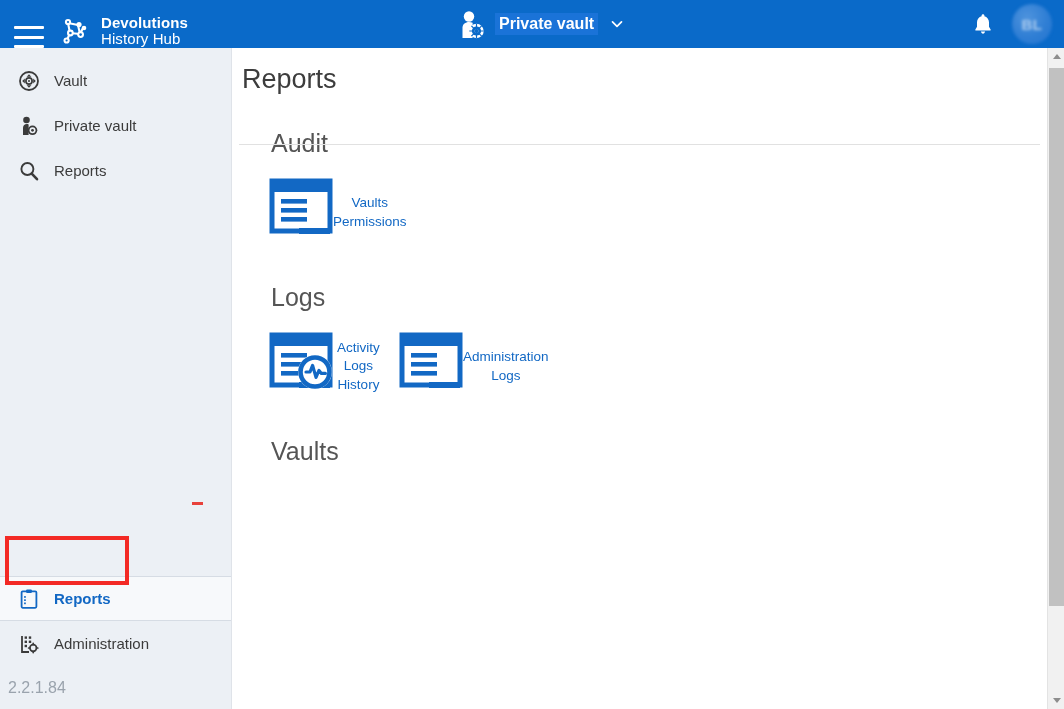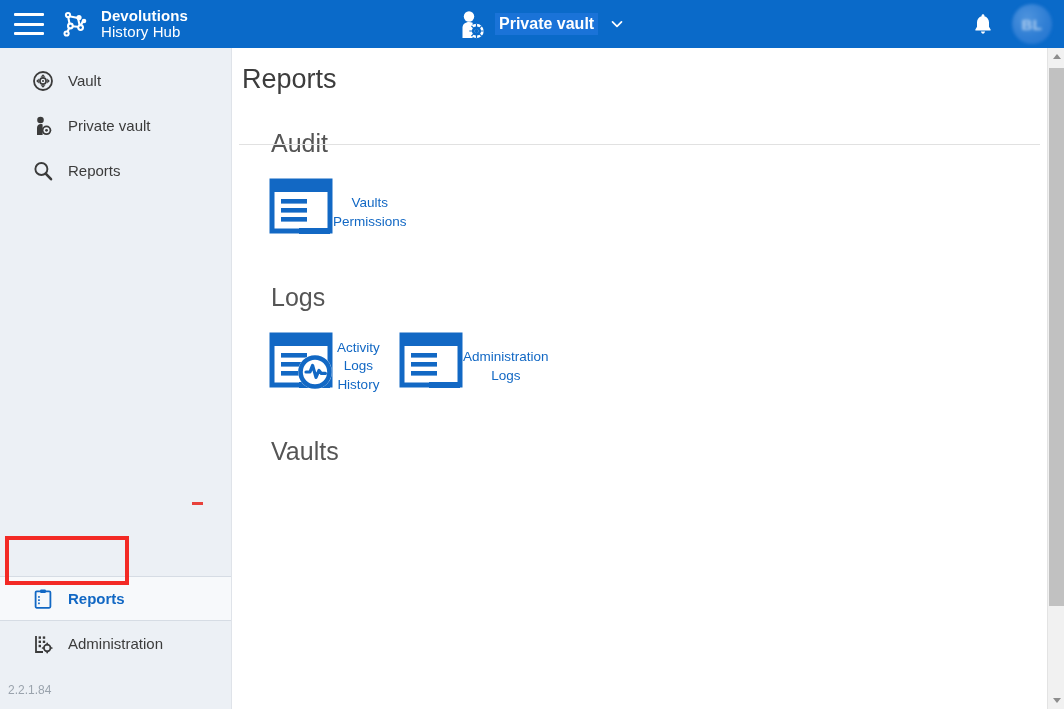--- a/index.html
+++ b/index.html
@@ -11,21 +11,21 @@
     font-family: "Liberation Sans", sans-serif;
     background: #ffffff;
   }
   .app { position: relative; width: 1064px; height: 709px; overflow: hidden; }
 
   
   .topbar {
     position: absolute; top: 0; left: 0;
     width: 1064px; height: 48px;
     background: #0a6ac9;
-    display: flex; align-items: center;
+    display: flex; align-items: flex-end;
   }
   .hamburger {
     width: 30px; height: 22px;
     margin-left: 14px; margin-right: 14px;
     display: flex; flex-direction: column; justify-content: space-between;
     cursor: pointer;
   }
   .hamburger span { display: block; height: 3px; background: #ffffff; border-radius: 1px; }
 
   .brand { display: flex; align-items: center; gap: 9px; }
@@ -64,21 +64,21 @@
 
   
   .sidebar {
     position: absolute; left: 0; top: 48px;
     width: 232px; height: 661px;
     background: #ecf0f5;
     border-right: 1px solid #dfe3e9;
   }
   .nav-item {
     display: flex; align-items: center; gap: 14px;
-    height: 45px; padding-left: 32px;
+    height: 45px; padding-left: 18px;
     color: #3b3b3b; font-size: 15px;
     cursor: pointer;
   }
   .nav-item .ico { width: 22px; height: 22px; flex: none; display:flex; align-items:center; justify-content:center; }
   .nav-top { position: absolute; top: 10px; left: 0; right: 0; }
   .nav-bottom { position: absolute; bottom: 43px; left: 0; right: 0; }
 
   .nav-item.selected {
     background: #f7f9fb;
     color: #1268c4;
@@ -94,21 +94,21 @@
     pointer-events: none;
     z-index: 5;
   }
   .red-dash {
     position: absolute; left: 192px; top: 502px;
     width: 11px; height: 3px; background: #e8413b;
     z-index: 5;
   }
   .version {
     position: absolute; left: 8px; bottom: 12px;
-    font-size: 12px; color: #9aa3ad;
+    font-size: 16px; color: #9aa3ad;
   }
 
   
   .main {
     position: absolute; left: 233px; top: 48px;
     width: 831px; height: 661px;
     background: #ffffff;
   }
   .page-title {
     font-size: 27px; color: #3d3d3d; font-weight: normal;

